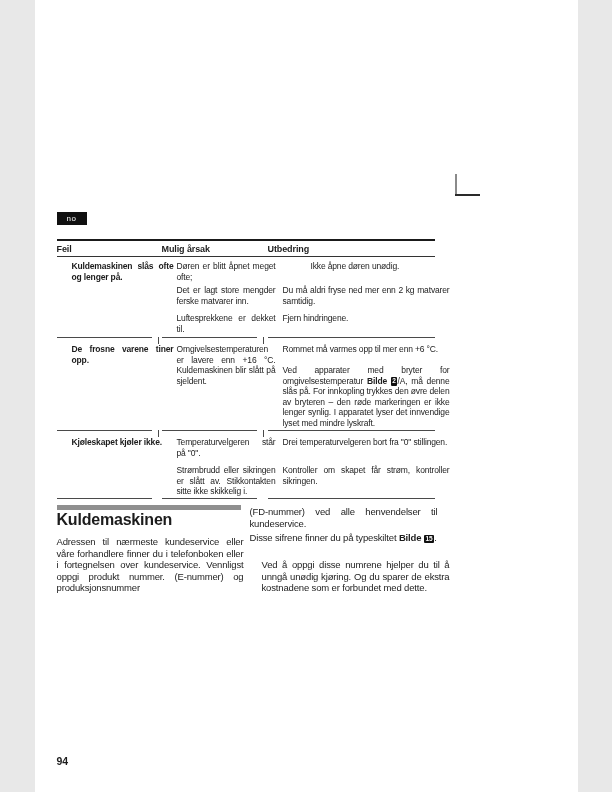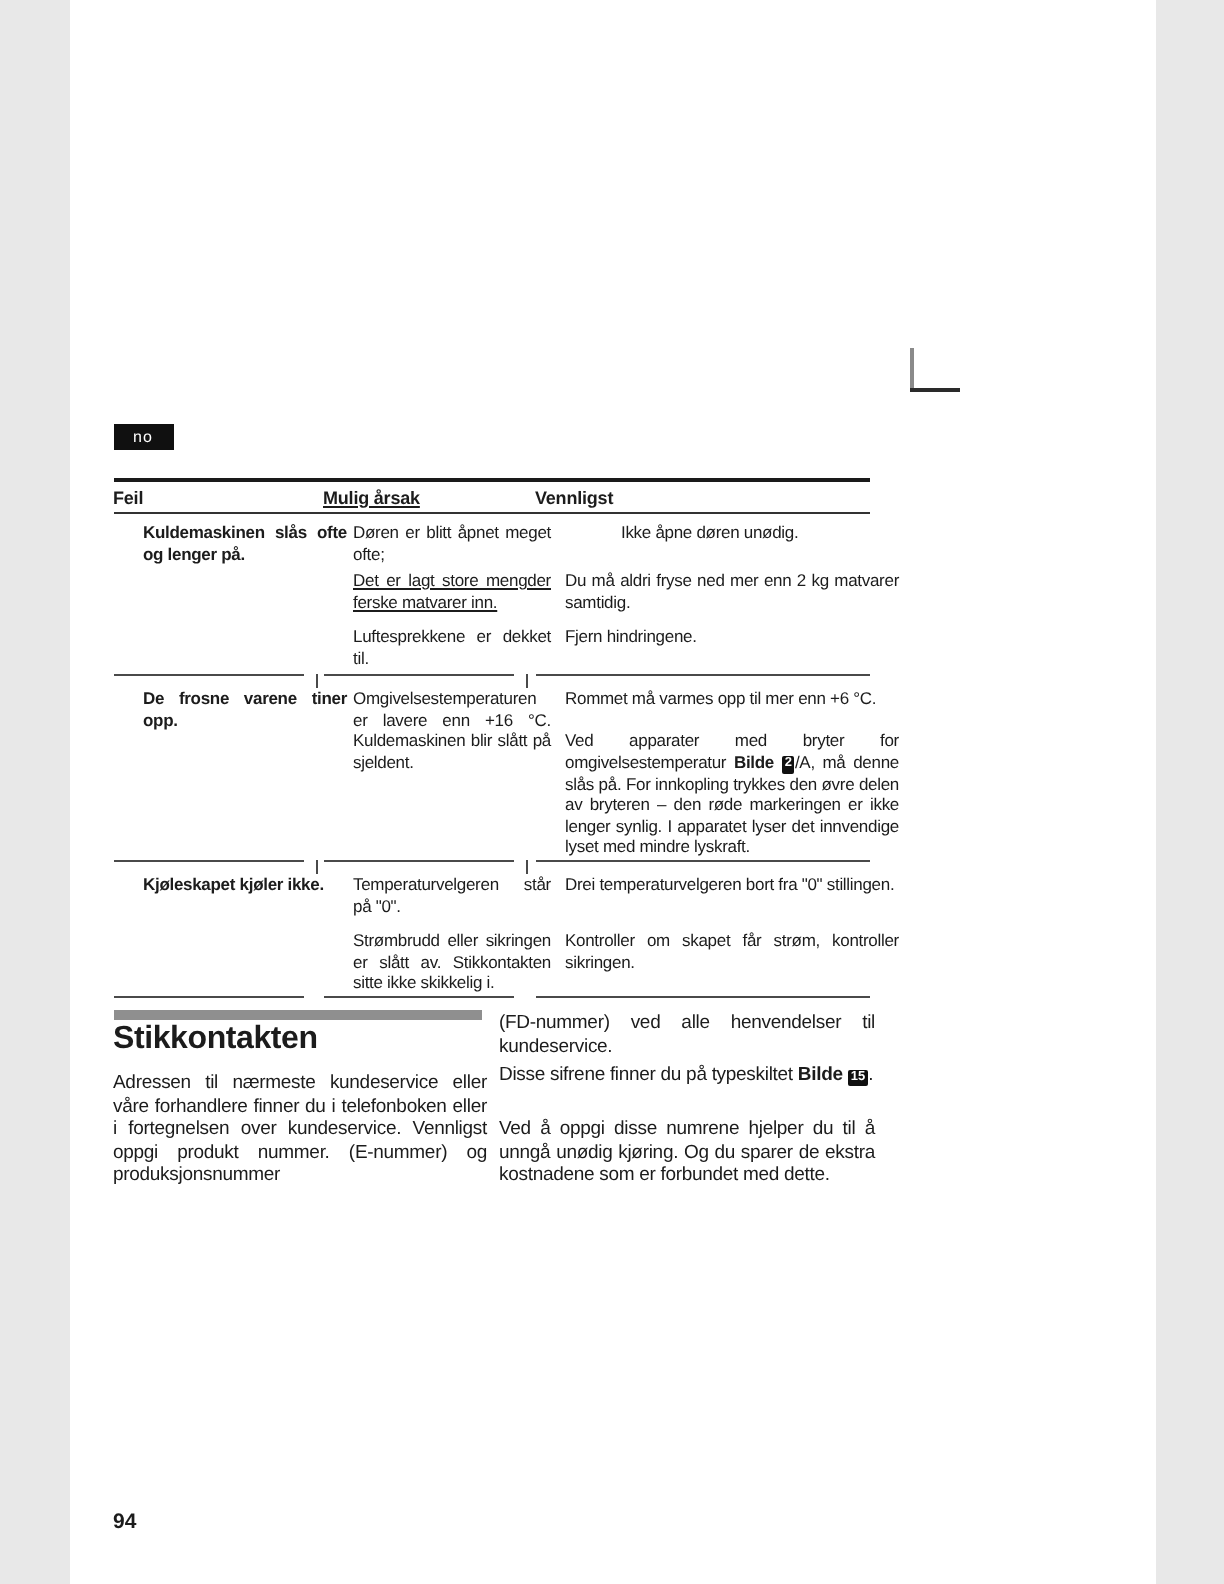--- a/index.html
+++ b/index.html
@@ -44,28 +44,28 @@
 <div class="page">
 
   <div class="rule" style="left:420px; top:174px; width:2px; height:22px; background:#8a8a8a;"></div>
   <div class="rule" style="left:420px; top:194px; width:25px; height:2px; background:#2a2a2a;"></div>
 
   <div class="lang-badge">no</div>
 
   <div class="rule" style="left:22px; top:239px; width:378px; height:2px; background:#1a1a1a;"></div>
 
   <div class="abs hdr" style="left:22px; top:244px;">Feil</div>
-  <div class="abs hdr" style="left:127px; top:244px;text-decoration:underline;">Mulig årsak</div>
-  <div class="abs hdr" style="left:233px; top:244px;">Vennligst</div>
+  <div class="abs hdr" style="left:127px; top:244px;">Mulig årsak</div>
+  <div class="abs hdr" style="left:233px; top:244px;">Utbedring</div>
 
   <div class="rule" style="left:22px; top:256px; width:378px; height:1px; background:#333;"></div>
 
   <p class="abs tbody bold" style="left:22px; top:261px; width:102px;">Kuldemaskinen slås ofte og lenger på.</p>
   <p class="abs tbody" style="left:127px; top:261px; width:99px;">Døren er blitt åpnet meget ofte;</p>
-  <p class="abs tbody" style="left:127px; top:285px; width:99px;text-decoration:underline;">Det er lagt store mengder ferske matvarer inn.</p>
+  <p class="abs tbody" style="left:127px; top:285px; width:99px;">Det er lagt store mengder ferske matvarer inn.</p>
   <p class="abs tbody" style="left:127px; top:313px; width:99px;">Luftesprekkene er dekket til.</p>
   <p class="abs tbody" style="left:233px; top:261px; width:167px;padding-left:28px;">Ikke åpne døren unødig.</p>
   <p class="abs tbody" style="left:233px; top:285px; width:167px;">Du må aldri fryse ned mer enn 2 kg matvarer samtidig.</p>
   <p class="abs tbody" style="left:233px; top:313px; width:167px;">Fjern hindringene.</p>
 
   <div class="rule" style="left:22px; top:337px; width:95px; height:1px; background:#4a4a4a;"></div>
   <div class="rule" style="left:127px; top:337px; width:95px; height:1px; background:#4a4a4a;"></div>
   <div class="rule" style="left:233px; top:337px; width:167px; height:1px; background:#4a4a4a;"></div>
   <div class="tick" style="left:123px; top:337px;"></div>
   <div class="tick" style="left:228px; top:337px;"></div>
@@ -88,27 +88,27 @@
   <p class="abs tbody" style="left:127px; top:465px; width:99px;">Strømbrudd eller sikringen er slått av. Stikkontakten sitte ikke skikkelig i.</p>
   <p class="abs tbody" style="left:233px; top:437px; width:167px;">Drei temperaturvelgeren bort fra "0" stillingen.</p>
   <p class="abs tbody" style="left:233px; top:465px; width:167px;">Kontroller om skapet får strøm, kontroller sikringen.</p>
 
   <div class="rule" style="left:22px; top:498px; width:95px; height:1px; background:#4a4a4a;"></div>
   <div class="rule" style="left:127px; top:498px; width:95px; height:1px; background:#4a4a4a;"></div>
   <div class="rule" style="left:233px; top:498px; width:167px; height:1px; background:#4a4a4a;"></div>
 
   <div class="rule" style="left:22px; top:505px; width:184px; height:5px; background:#8f8f8f;"></div>
 
-  <h1 class="abs section-title" style="left:22px; top:511px;">Stikkontakten</h1>
+  <h1 class="abs section-title" style="left:22px; top:511px;">Kuldemaskinen</h1>
 
   <p class="abs sec-text" style="left:215px; top:506px; width:188px;">(FD-nummer) ved alle henvendelser til kundeservice.</p>
 
   <p class="abs sec-text" style="left:22px; top:536px; width:187px;">Adressen til nærmeste kundeservice eller våre forhandlere finner du i telefonboken eller i fortegnelsen over kundeservice. Vennligst oppgi produkt nummer. (E-nummer) og produksjonsnummer</p>
 
   <p class="abs sec-text" style="left:215px; top:532px; width:188px;">
     <span>Disse sifrene finner du på typeskiltet </span><span class="bold">Bilde</span> <span class="fig-badge">15</span><span>.</span>
   </p>
 
-  <p class="abs sec-text" style="left:215px; top:559px; width:188px;">Ved å oppgi disse numrene hjelper du til å unngå unødig kjøring. Og du sparer de ekstra kostnadene som er forbundet med dette.</p>
+  <p class="abs sec-text" style="left:227px; top:559px; width:188px;">Ved å oppgi disse numrene hjelper du til å unngå unødig kjøring. Og du sparer de ekstra kostnadene som er forbundet med dette.</p>
 
   <div class="abs page-number" style="left:22px; top:755px;">94</div>
 
 </div>
 
 </body></html>

